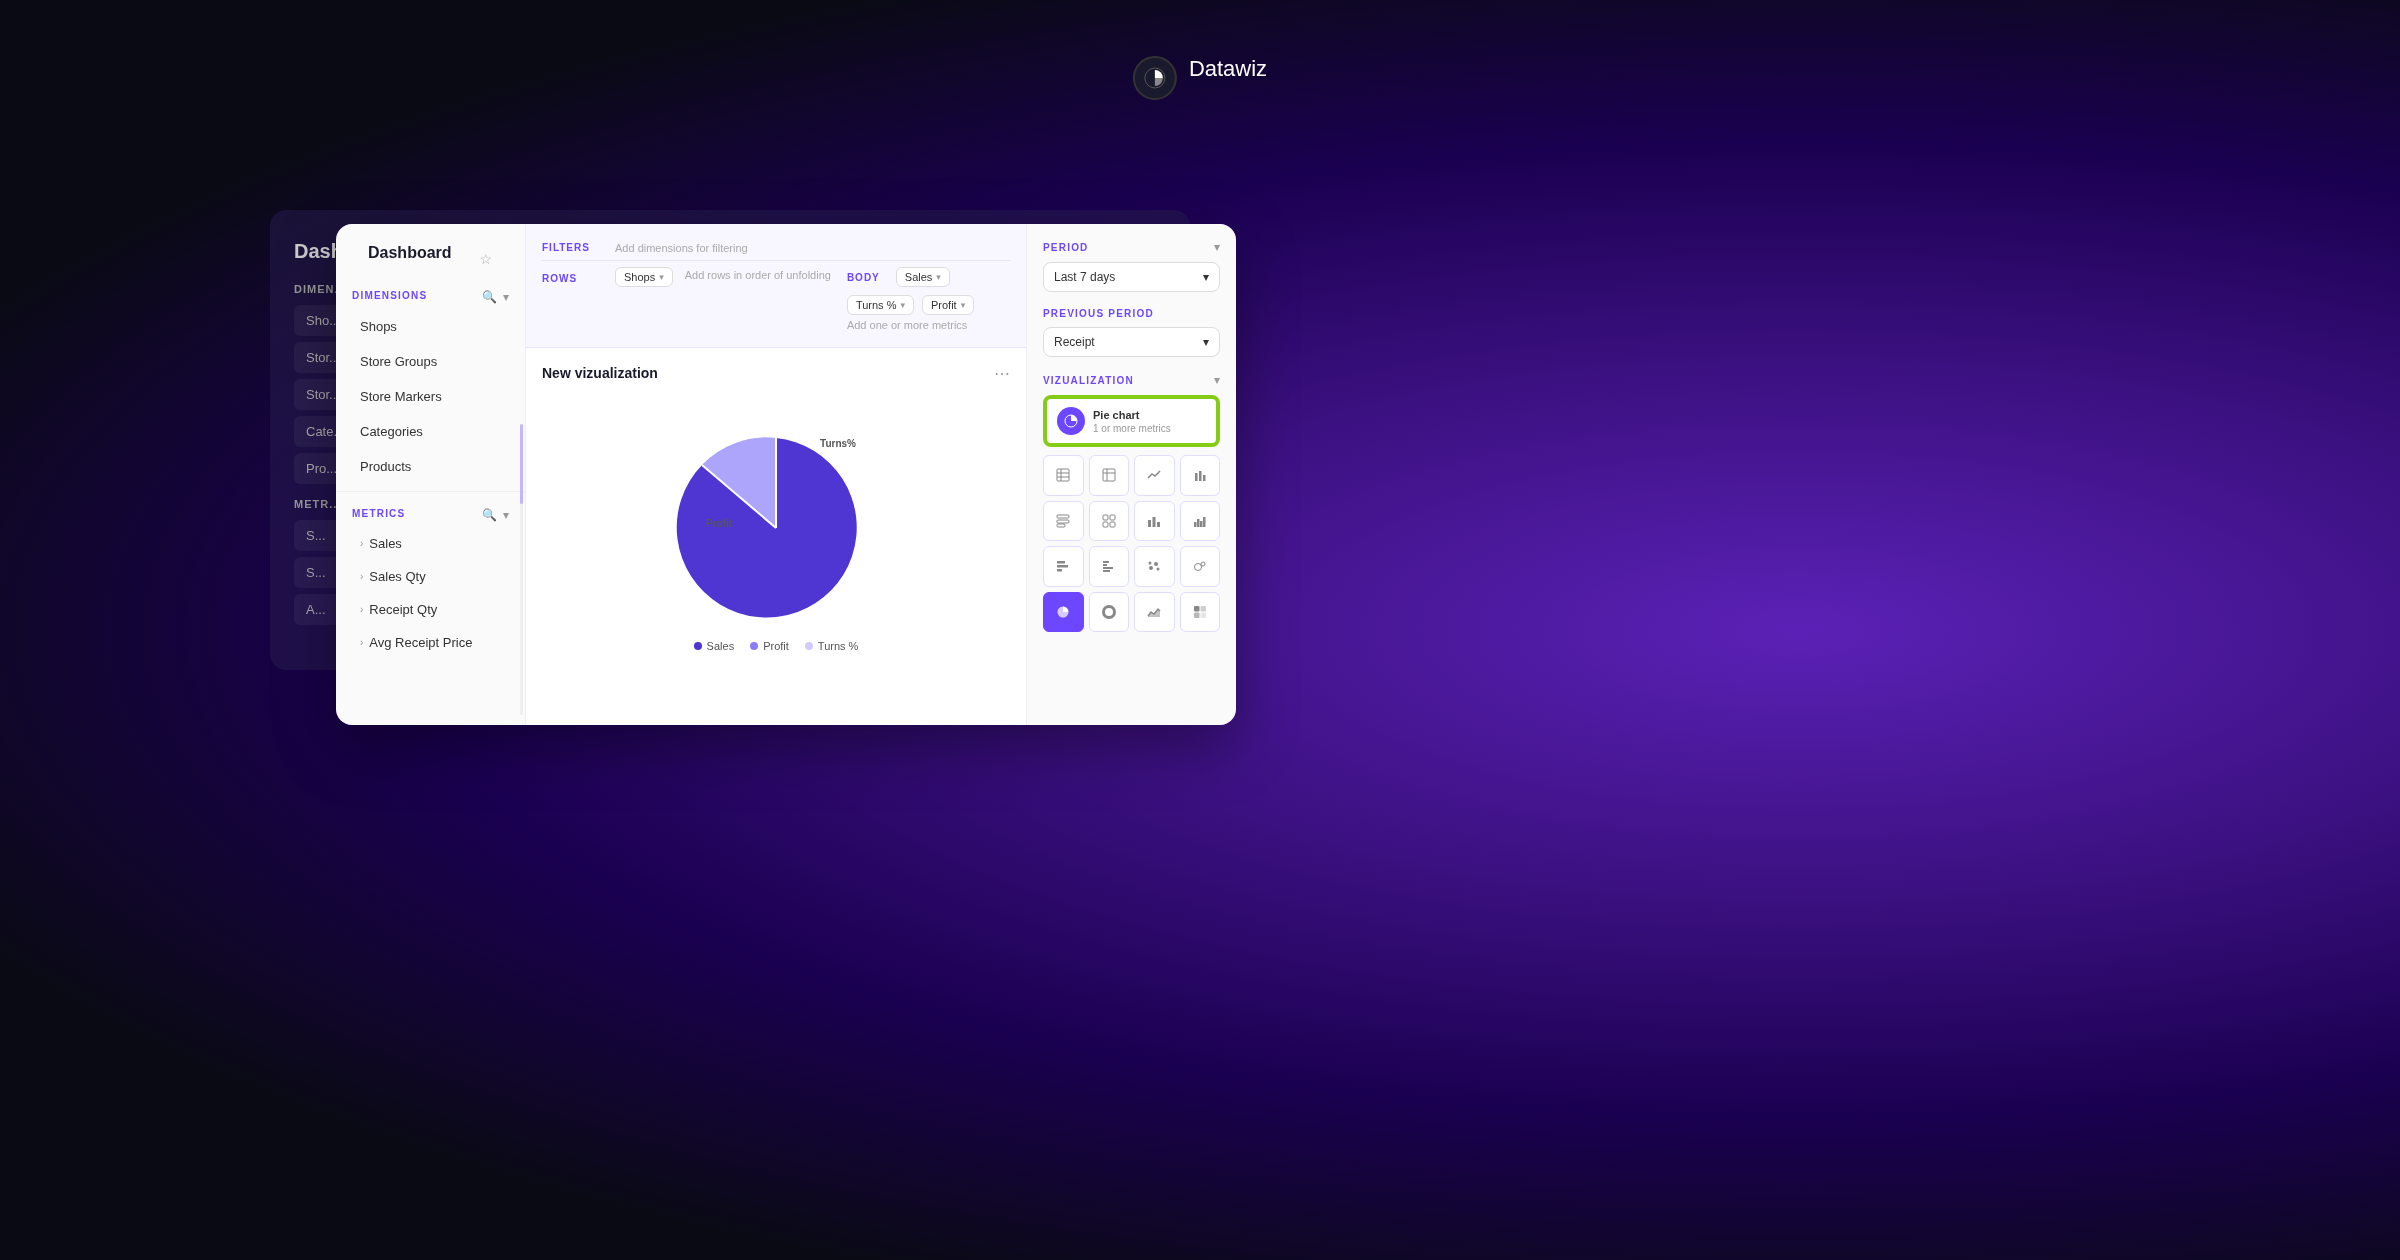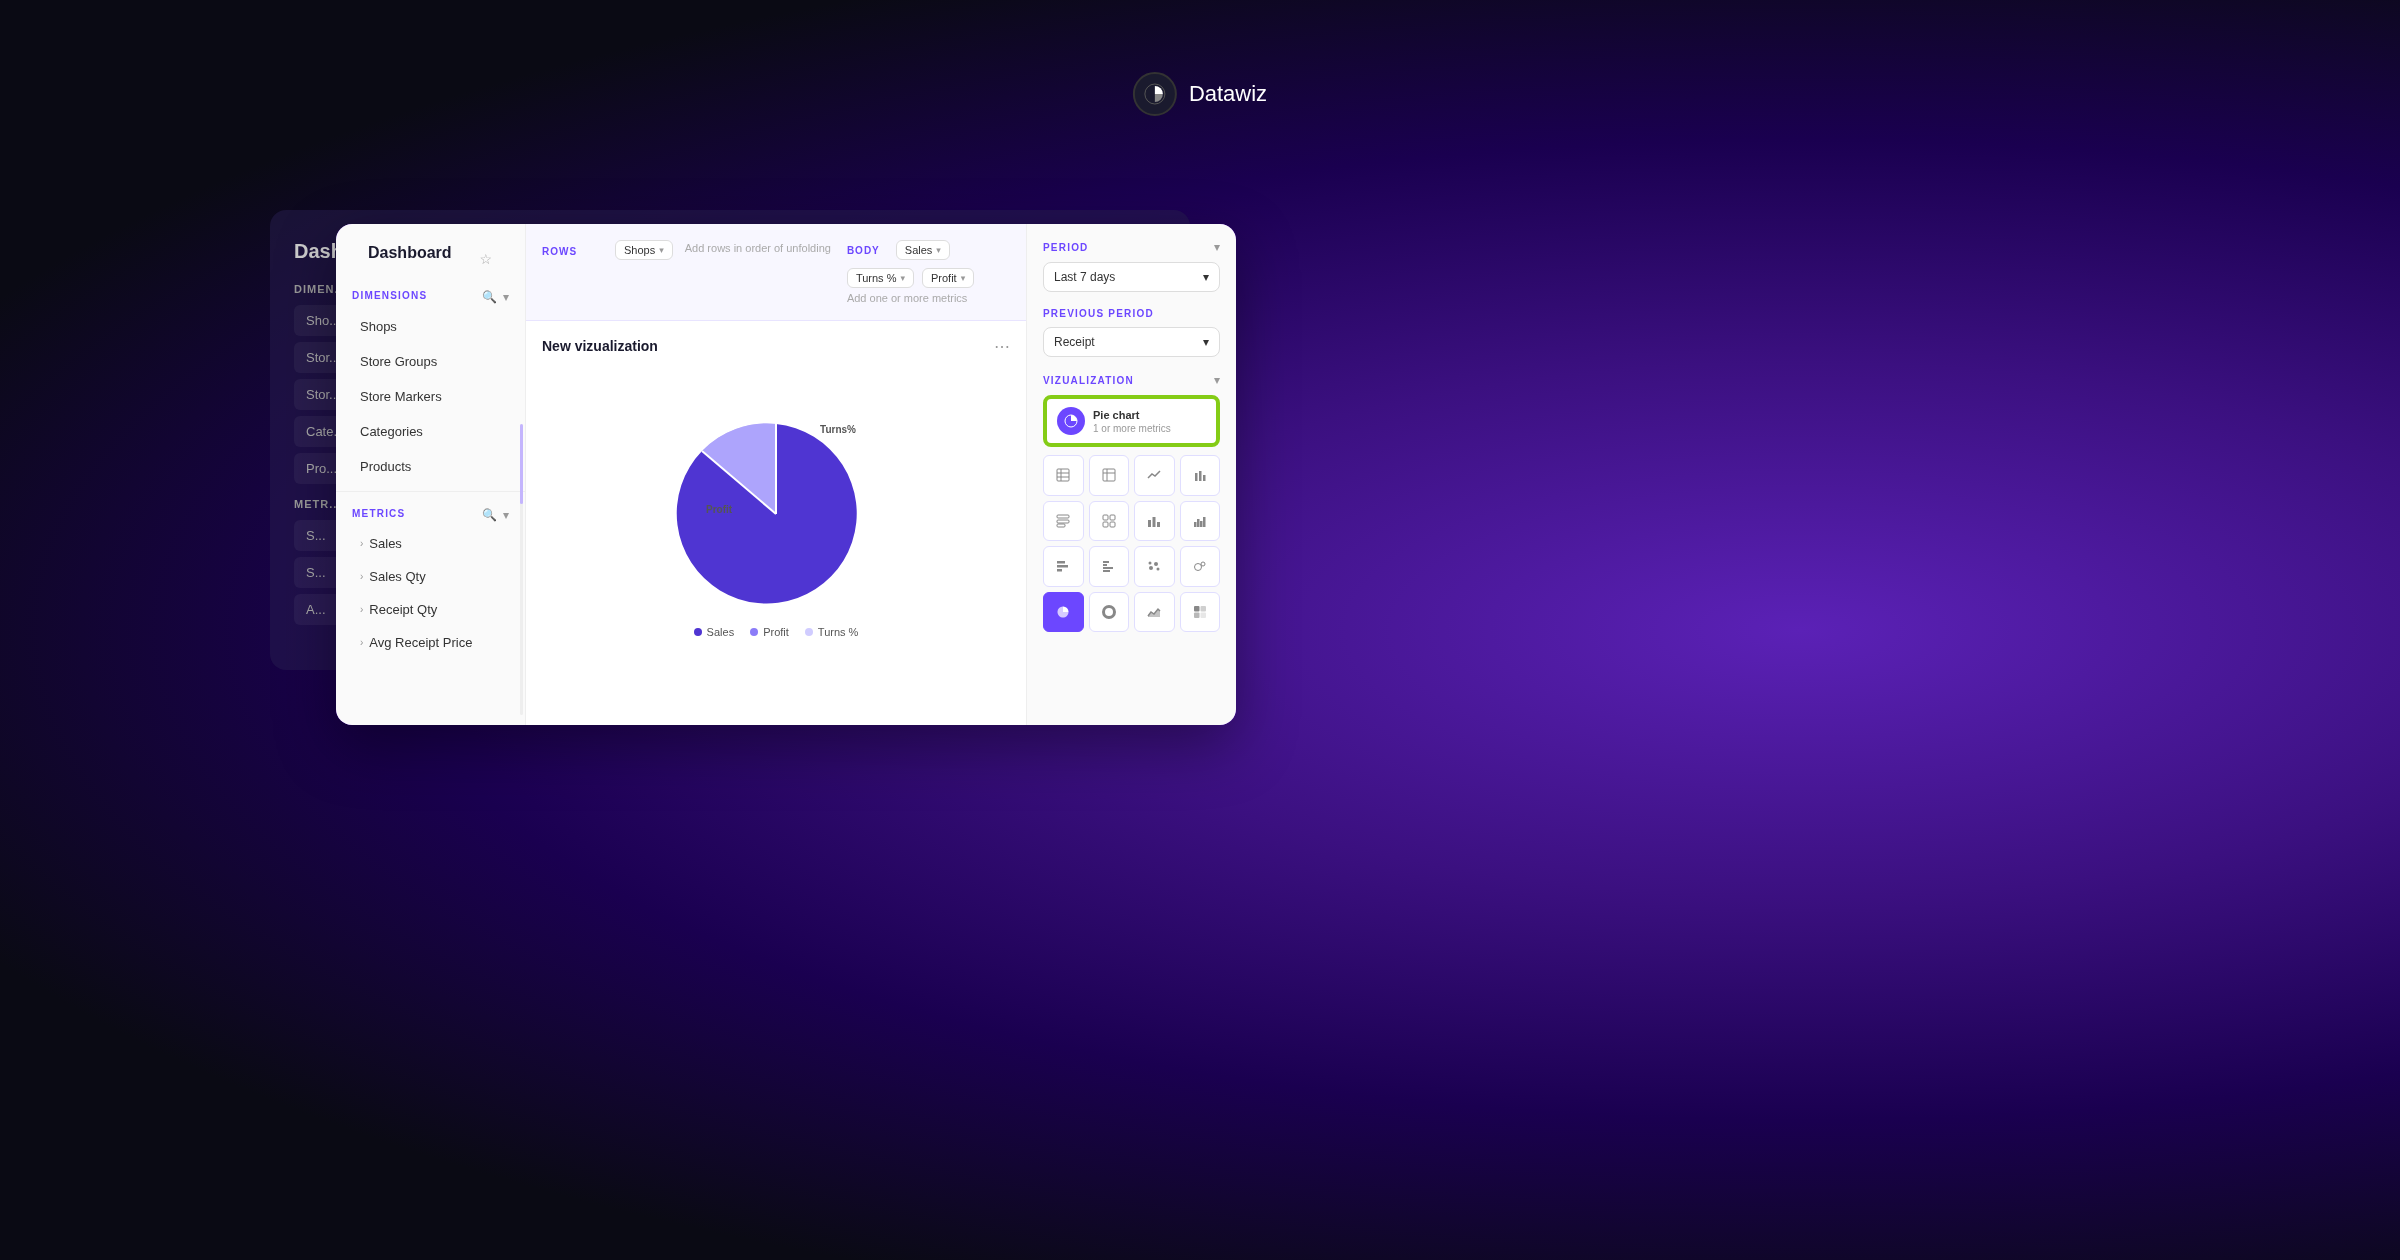--- a/index.html
+++ b/index.html
@@ -15,25 +15,25 @@
     
     .bg-gradient {
       position: absolute;
       inset: 0;
       background: radial-gradient(ellipse at 75% 50%, #5b21b6 0%, #3b1080 30%, #1a0050 55%, #0a0a14 80%);
     }
 
     
     .top-logo {
       position: absolute;
-      top: 72px;
+      top: 56px;
       left: 50%;
       transform: translateX(-50%);
       display: flex;
-      align-items: center;
+      align-items: flex-start;
       gap: 12px;
       z-index: 10;
     }
     .logo-icon {
       width: 44px;
       height: 44px;
       background: #1a1a2e;
       border-radius: 50%;
       display: flex;
       align-items: center;
@@ -487,20 +487,24 @@
 
     <div style="position:absolute; right:2px; top:200px; bottom:10px; width:3px; background:#eee; border-radius:2px;">
       <div style="position:absolute; top:0; width:3px; height:80px; background:#c4b5fd; border-radius:2px;"></div>
     </div>
   </div>
 
   <div class="content-area">
 
     <div class="config-panel">
 
+      <div class="config-row">
+        <span class="config-key">FILTERS</span>
+        <span class="config-hint">Add dimensions for filtering</span>
+      </div>
 
 
       <div class="config-row" style="align-items:flex-start; gap:16px;">
         <div style="display:flex; flex-direction:row; gap:12px; min-width:160px;">
           <div style="display:flex; align-items:center; gap:8px;">
             <span class="config-key">ROWS</span>
             <div class="chip">
               <span>Shops</span>
               <span class="chip-arrow">▾</span>
             </div>

